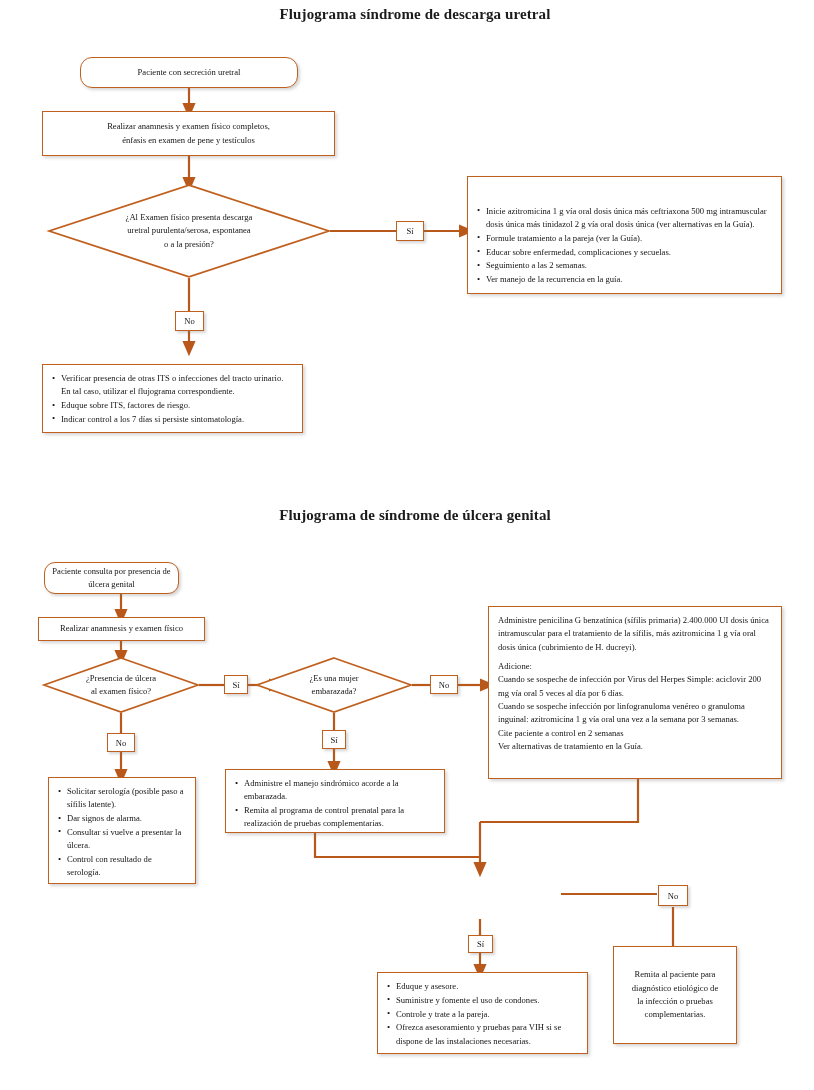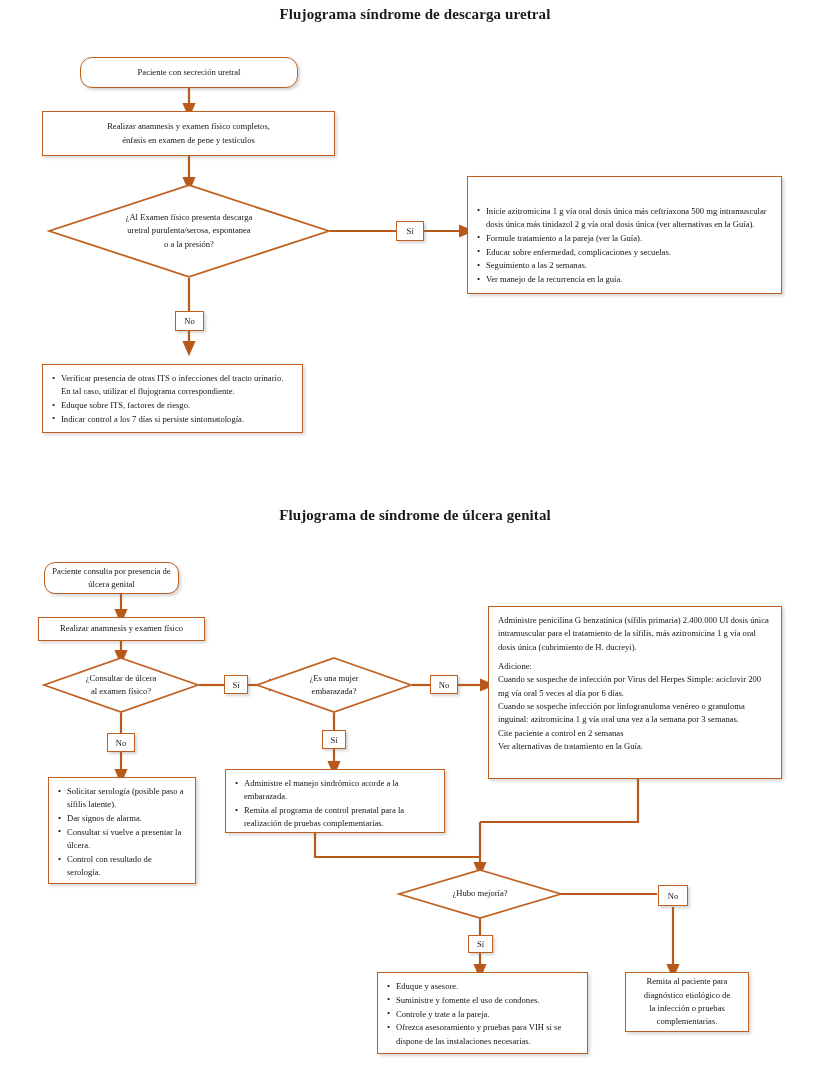--- a/index.html
+++ b/index.html
@@ -260,21 +260,21 @@
   <div class="node" style="left:38px; top:617px; width:167px; height:24px;">
     <div class="inner">Realizar anamnesis y examen físico</div>
   </div>
 
   <div class="diamond-wrap" style="left:43px; top:657px; width:156px; height:56px;">
     <svg width="156" height="56" viewBox="0 0 156 56">
       <polygon points="78,1 155,28 78,55 1,28" fill="#ffffff" stroke="#C0601F" stroke-width="1.7"></polygon>
     </svg>
     <div class="diamond-text" style="padding:0 8px;">
       <div class="dtext-lines">
-        <div>¿Consultar de úlcera</div>
+        <div>¿Presencia de úlcera</div>
         <div>al examen físico?</div>
       </div>
     </div>
   </div>
 
   <div class="label" style="left:224px; top:675px; width:24px; height:19px;">
     <span>Sí</span>
   </div>
 
   <div class="label" style="left:107px; top:733px; width:28px; height:19px;">
@@ -325,51 +325,41 @@
     <div class="inner plainlines">
       <p>Administre penicilina G benzatínica (sífilis primaria) 2.400.000 UI dosis única intramuscular para el tratamiento de la sífilis, más azitromicina 1 g vía oral dosis única (cubrimiento de H. ducreyi).</p>
       <p class="gap">Adicione:</p>
       <p>Cuando se sospeche de infección por Virus del Herpes Simple: aciclovir 200 mg vía oral 5 veces al día por 6 días.</p>
       <p>Cuando se sospeche infección por linfogranuloma venéreo o granuloma inguinal: azitromicina 1 g vía oral una vez a la semana por 3 semanas.</p>
       <p>Cite paciente a control en 2 semanas</p>
       <p>Ver alternativas de tratamiento en la Guía.</p>
     </div>
   </div>
 
-  <div class="diamond-wrap" style="left:398px; top:869px; width:164px; height:50px;">
-    <svg width="164" height="50" viewBox="0 0 164 50">
-      <polygon points="82,1 163,25 82,49 1,25" fill="#ffffff" stroke="#C0601F" stroke-width="1.7"></polygon>
-    </svg>
-    <div class="diamond-text" style="padding:0 8px;">
-      <div class="dtext-lines">
-        <div>¿Hubo mejoría?</div>
-      </div>
-    </div>
-  </div>
 
   <div class="label" style="left:658px; top:885px; width:30px; height:21px;">
     <span>No</span>
   </div>
 
   <div class="label" style="left:468px; top:935px; width:25px; height:18px;">
     <span>Sí</span>
   </div>
 
   <div class="node listbox" style="left:377px; top:972px; width:211px; height:82px;">
     <div class="inner">
       <ul class="blist">
         <li>Eduque y asesore.</li>
         <li>Suministre y fomente el uso de condones.</li>
         <li>Controle y trate a la pareja.</li>
         <li>Ofrezca asesoramiento y pruebas para VIH si se dispone de las instalaciones necesarias.</li>
       </ul>
     </div>
   </div>
 
-  <div class="node" style="left:613px; top:972px; width:124px; height:60px;margin-left:12px;">
+  <div class="node" style="left:613px; top:946px; width:124px; height:98px;">
     <div class="inner">
       <div>Remita al paciente para</div>
       <div>diagnóstico etiológico de</div>
       <div>la infección o pruebas</div>
       <div>complementarias.</div>
     </div>
   </div>
 
 </div>
 

